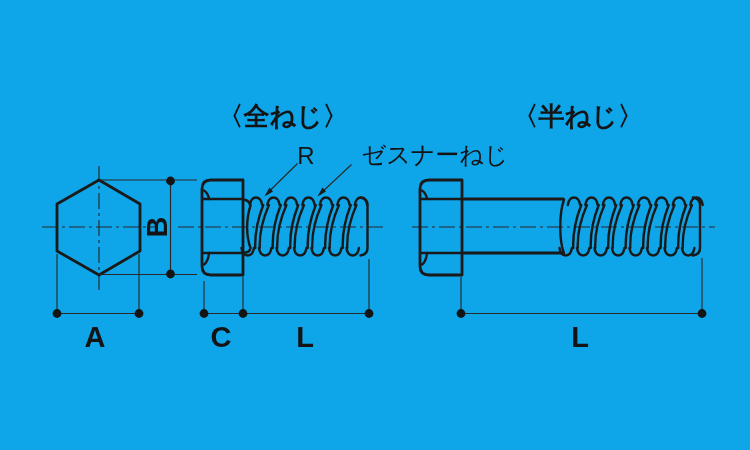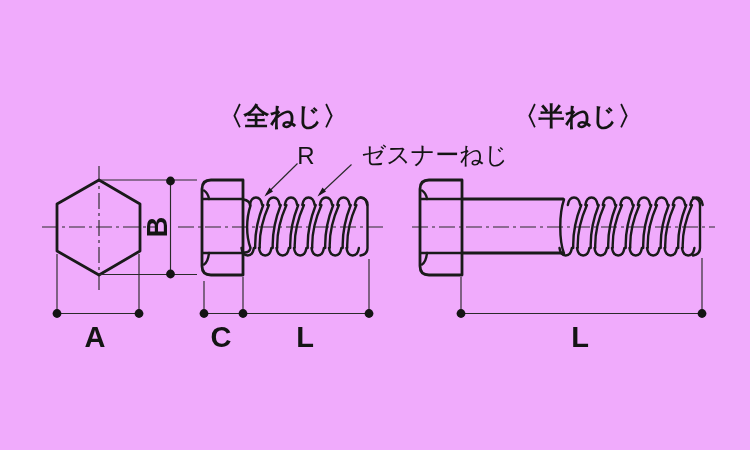--- a/index.html
+++ b/index.html
@@ -1,16 +1,16 @@
 <!DOCTYPE html>
 <html><head>
 <meta charset="utf-8">
 <style>
   html,body{margin:0;padding:0;background:#ffffff;}
-  .stage{position:relative;width:750px;height:450px;background:#f0abfc;overflow:hidden;}
+  .stage{position:relative;width:750px;height:450px;background:#0ea5e9;overflow:hidden;}
   svg text{font-family:"Liberation Sans","DejaVu Sans",sans-serif;fill:#141414;}
   .title{font-size:26px;font-weight:bold;}
   .dim{font-size:29px;font-weight:bold;}
   .note{font-size:24px;font-weight:400;}
   .outline{fill:none;stroke:#1a1a1a;stroke-width:2.8;stroke-linejoin:round;stroke-linecap:round;}
   .thread{fill:none;stroke:#1a1a1a;stroke-width:2.4;stroke-linecap:round;}
   .thin{fill:none;stroke:#2a2a2a;stroke-width:1.15;}
   .cline{fill:none;stroke:#2a2a2a;stroke-width:1.15;stroke-dasharray:16 4 3 4;}
   .dot{fill:#141414;stroke:none;}
   .ah{fill:#1a1a1a;stroke:none;}

